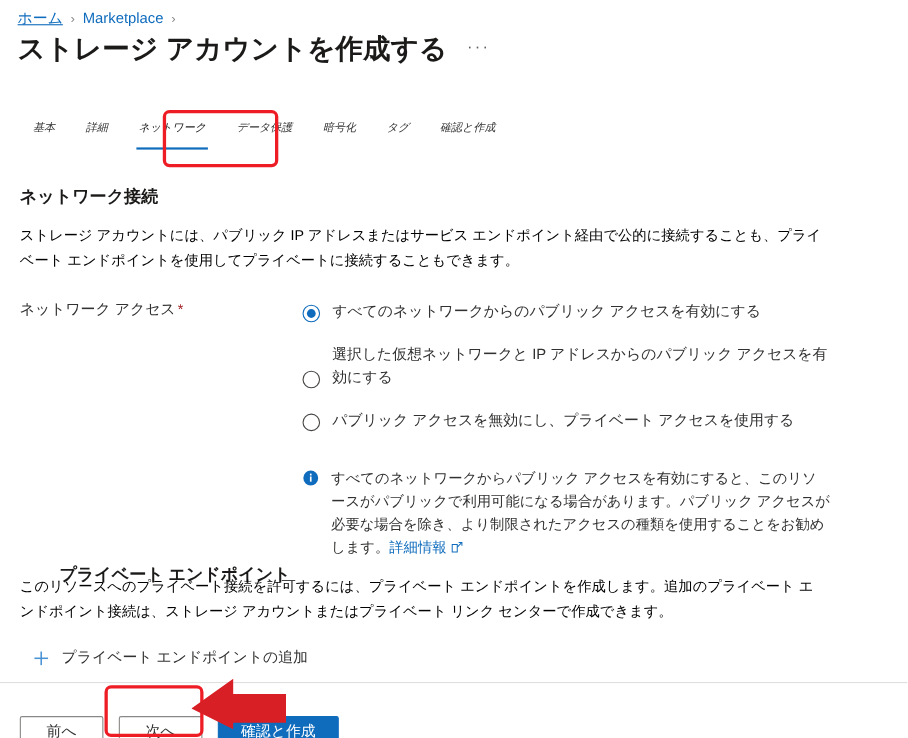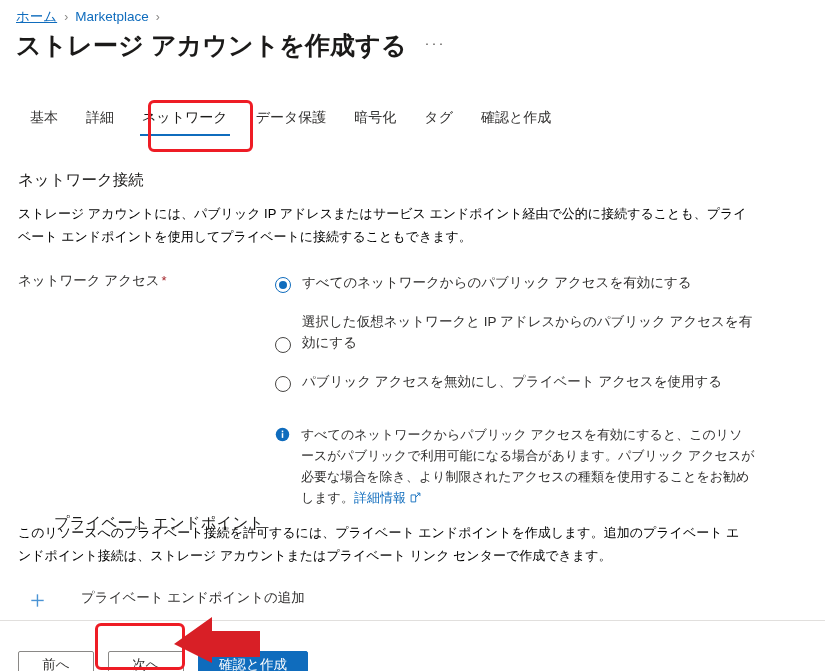--- a/index.html
+++ b/index.html
@@ -71,44 +71,45 @@
     position: absolute;
     left: 16px;
     top: 100px;
     display: flex;
     align-items: flex-start;
     height: 48px;
   }
   .tab {
     position: relative;
     padding: 6px 14px 10px 14px;
-    font-size: 14px;
+    font-size: 10px;
     line-height: 22px;
     color: #323130;
     cursor: pointer;
     white-space: nowrap;
+    font-style: italic;
   }
   .tab.active {
     color: #1b1a19;
   }
   .tab.active .tab-underline {
     position: absolute;
     left: 12px;
     right: 12px;
     bottom: 2px;
     height: 2.5px;
     background: #0f6cbd;
   }
 
   
   .section-title {
     position: absolute;
     left: 18px;
     font-size: 15.5px;
-    font-weight: 400;
+    font-weight: 700;
     color: #1b1a19;
     line-height: 22px;
   }
   .section-desc {
     position: absolute;
     left: 18px;
     font-size: 13px;
     line-height: 23px;
     color: #000000;
   }
@@ -214,23 +215,22 @@
     vertical-align: -1px;
     margin-left: 4px;
   }
 
   
   .add-link {
     position: absolute;
     left: 30px;
     top: 588px;
     display: flex;
-    align-items: flex-end;
-    cursor: pointer;
-    gap: 25px;
+    align-items: center;
+    cursor: pointer;
   }
   .plus-icon {
     width: 15px;
     height: 15px;
     margin-right: 11px;
     flex: 0 0 auto;
   }
   .add-link-label {
     font-size: 13.5px;
     line-height: 20px;

